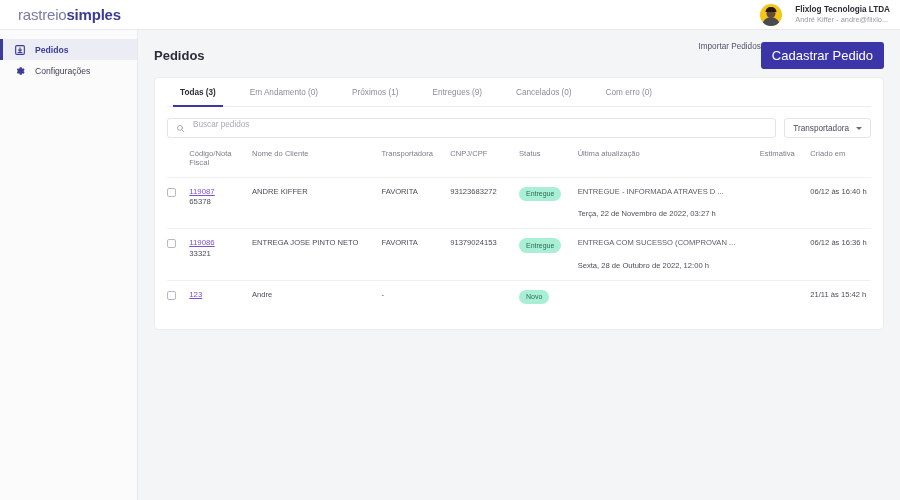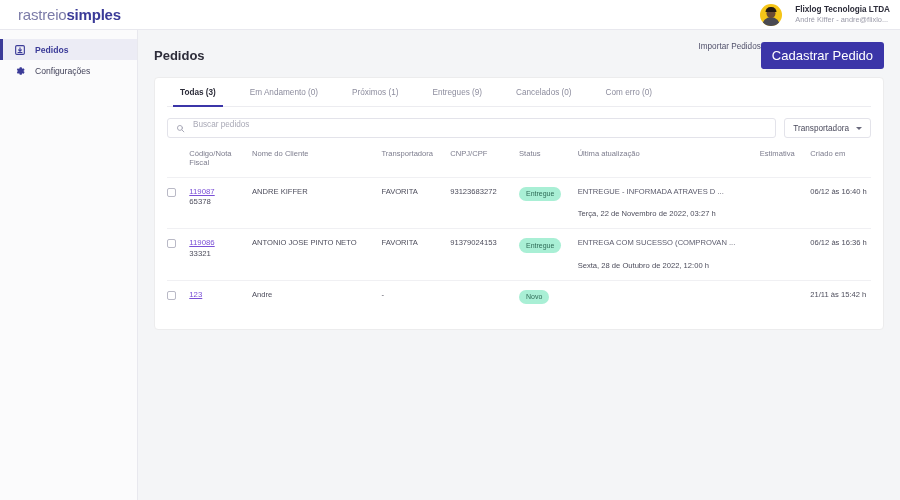--- a/index.html
+++ b/index.html
@@ -262,21 +262,21 @@
           </tr>
 
           <tr>
             <td>
               <span class="chk"></span>
             </td>
             <td>
               <span class="code-link">119086</span>
               <span class="code-sub">33321</span>
             </td>
-            <td>ANTONIO JOSE PINTO NETO</td>
+            <td>ENTREGA JOSE PINTO NETO</td>
             <td>FAVORITA</td>
             <td>91379024153</td>
             <td>
               <span class="badge">Entregue</span>
             </td>
             <td>
               <span class="upd-main">ENTREGA COM SUCESSO (COMPROVAN ...</span>
               <span class="upd-sub">Sexta, 28 de Outubro de 2022, 12:00 h</span>
             </td>
             <td></td>

